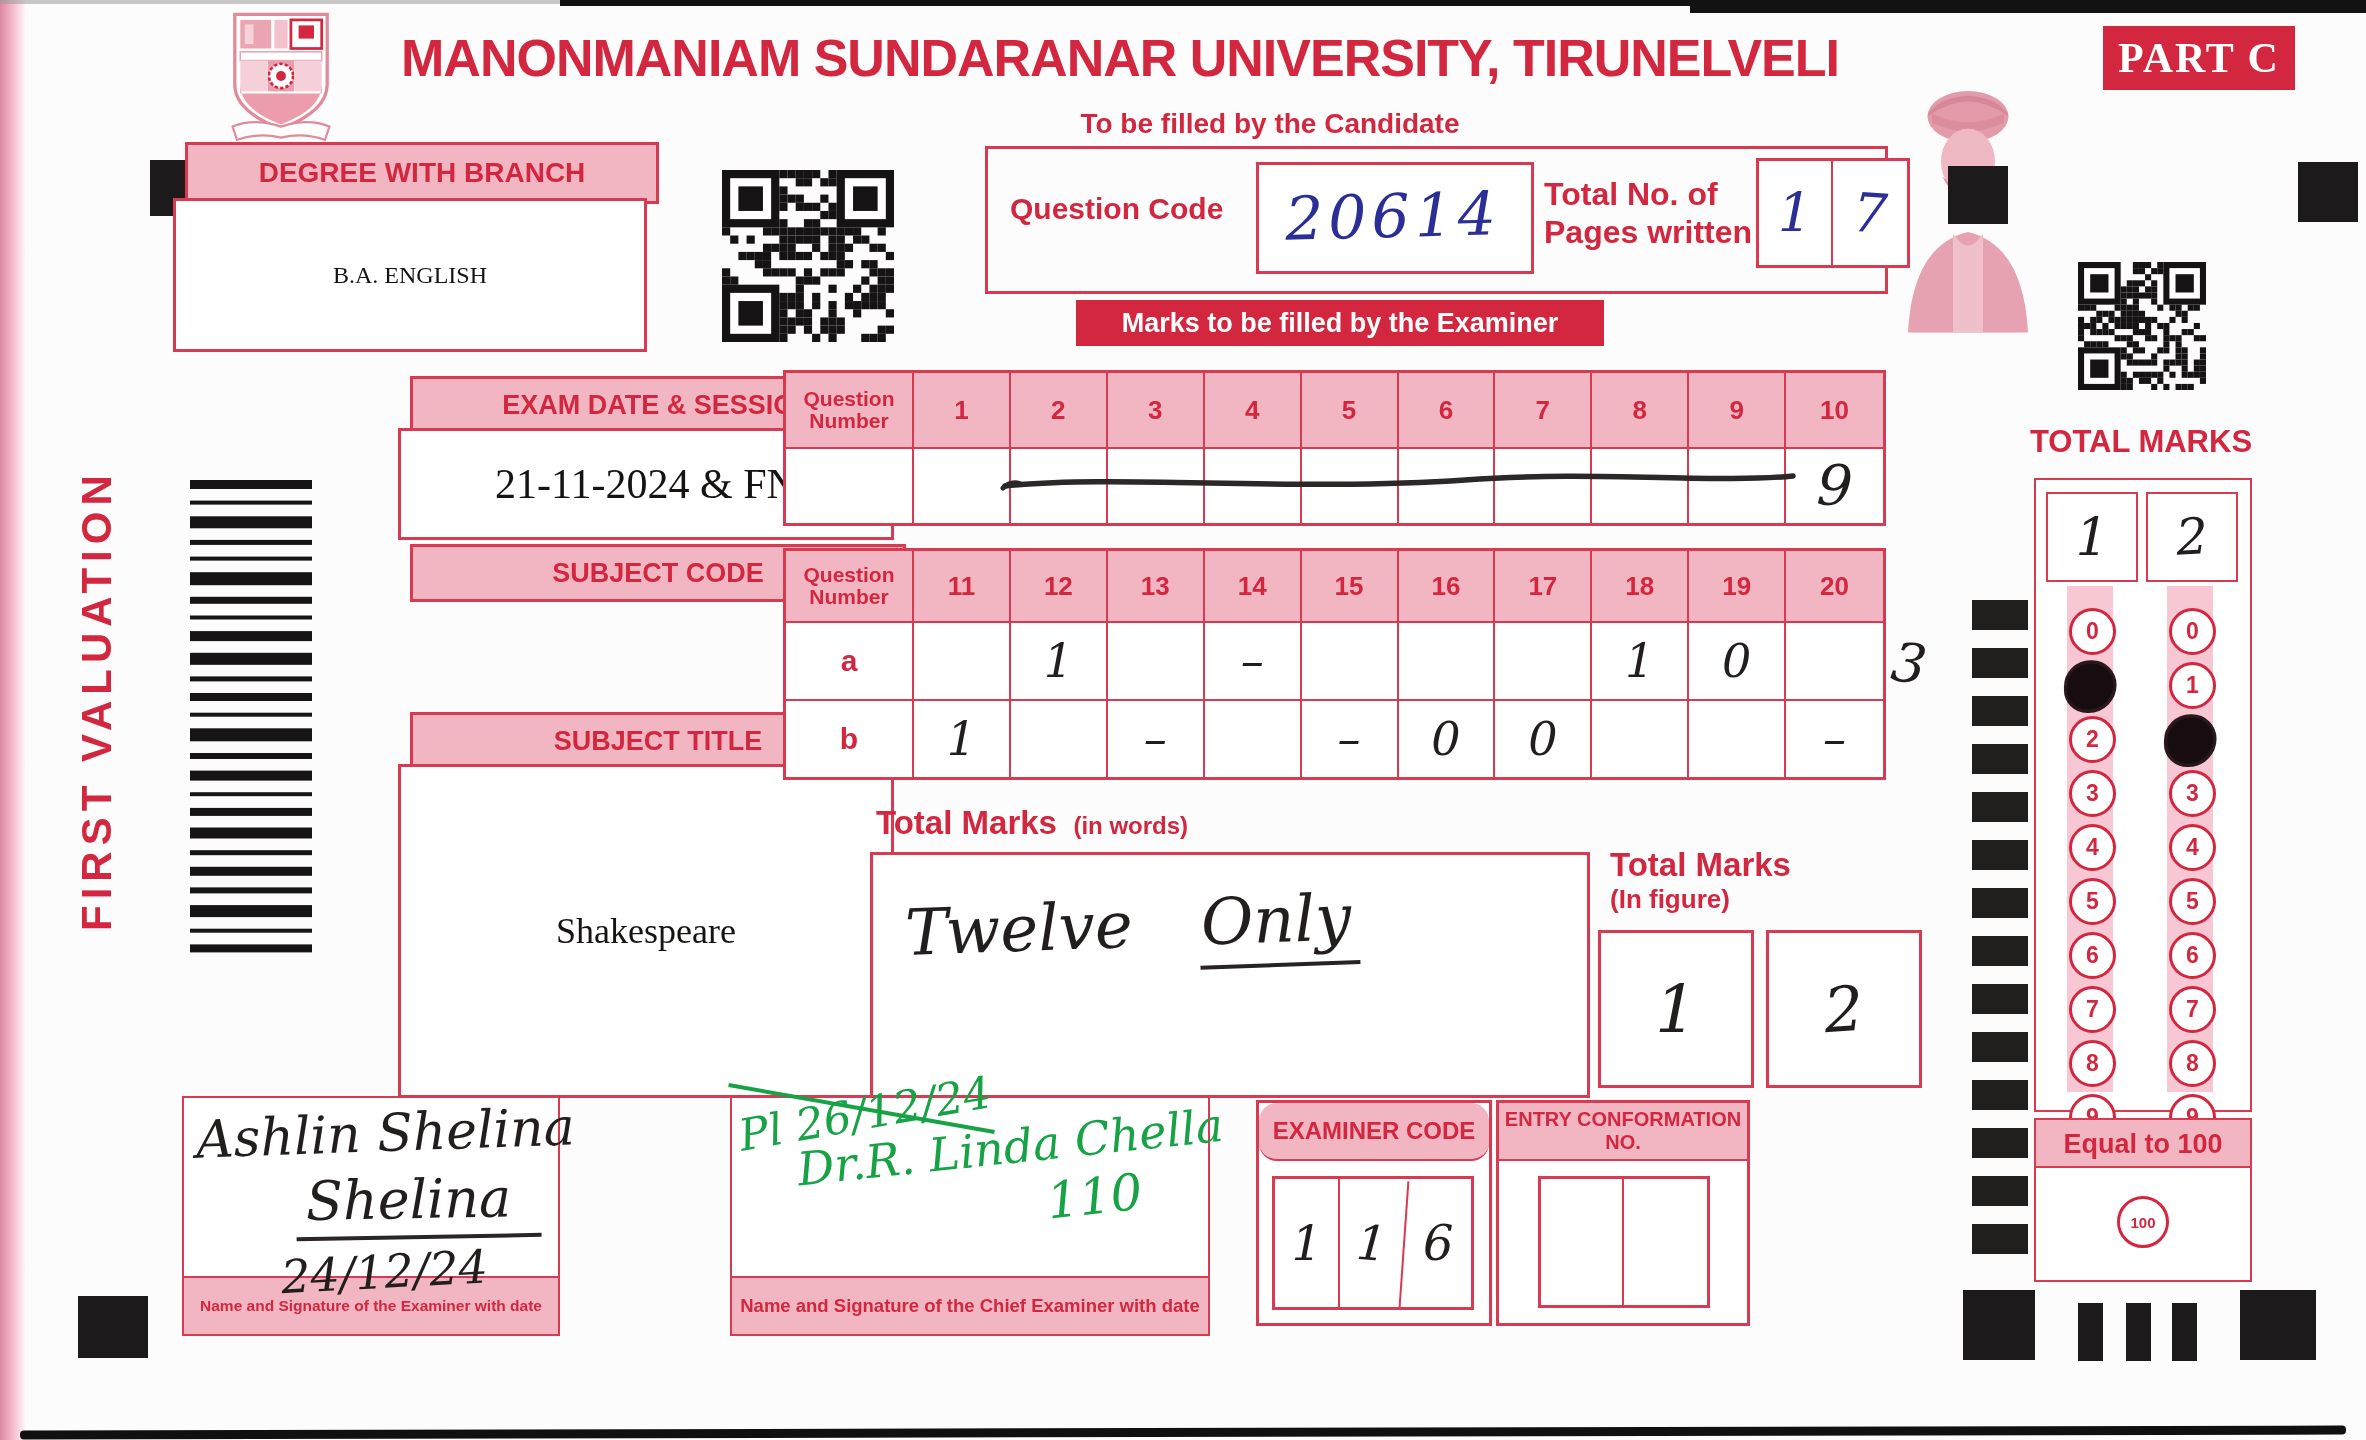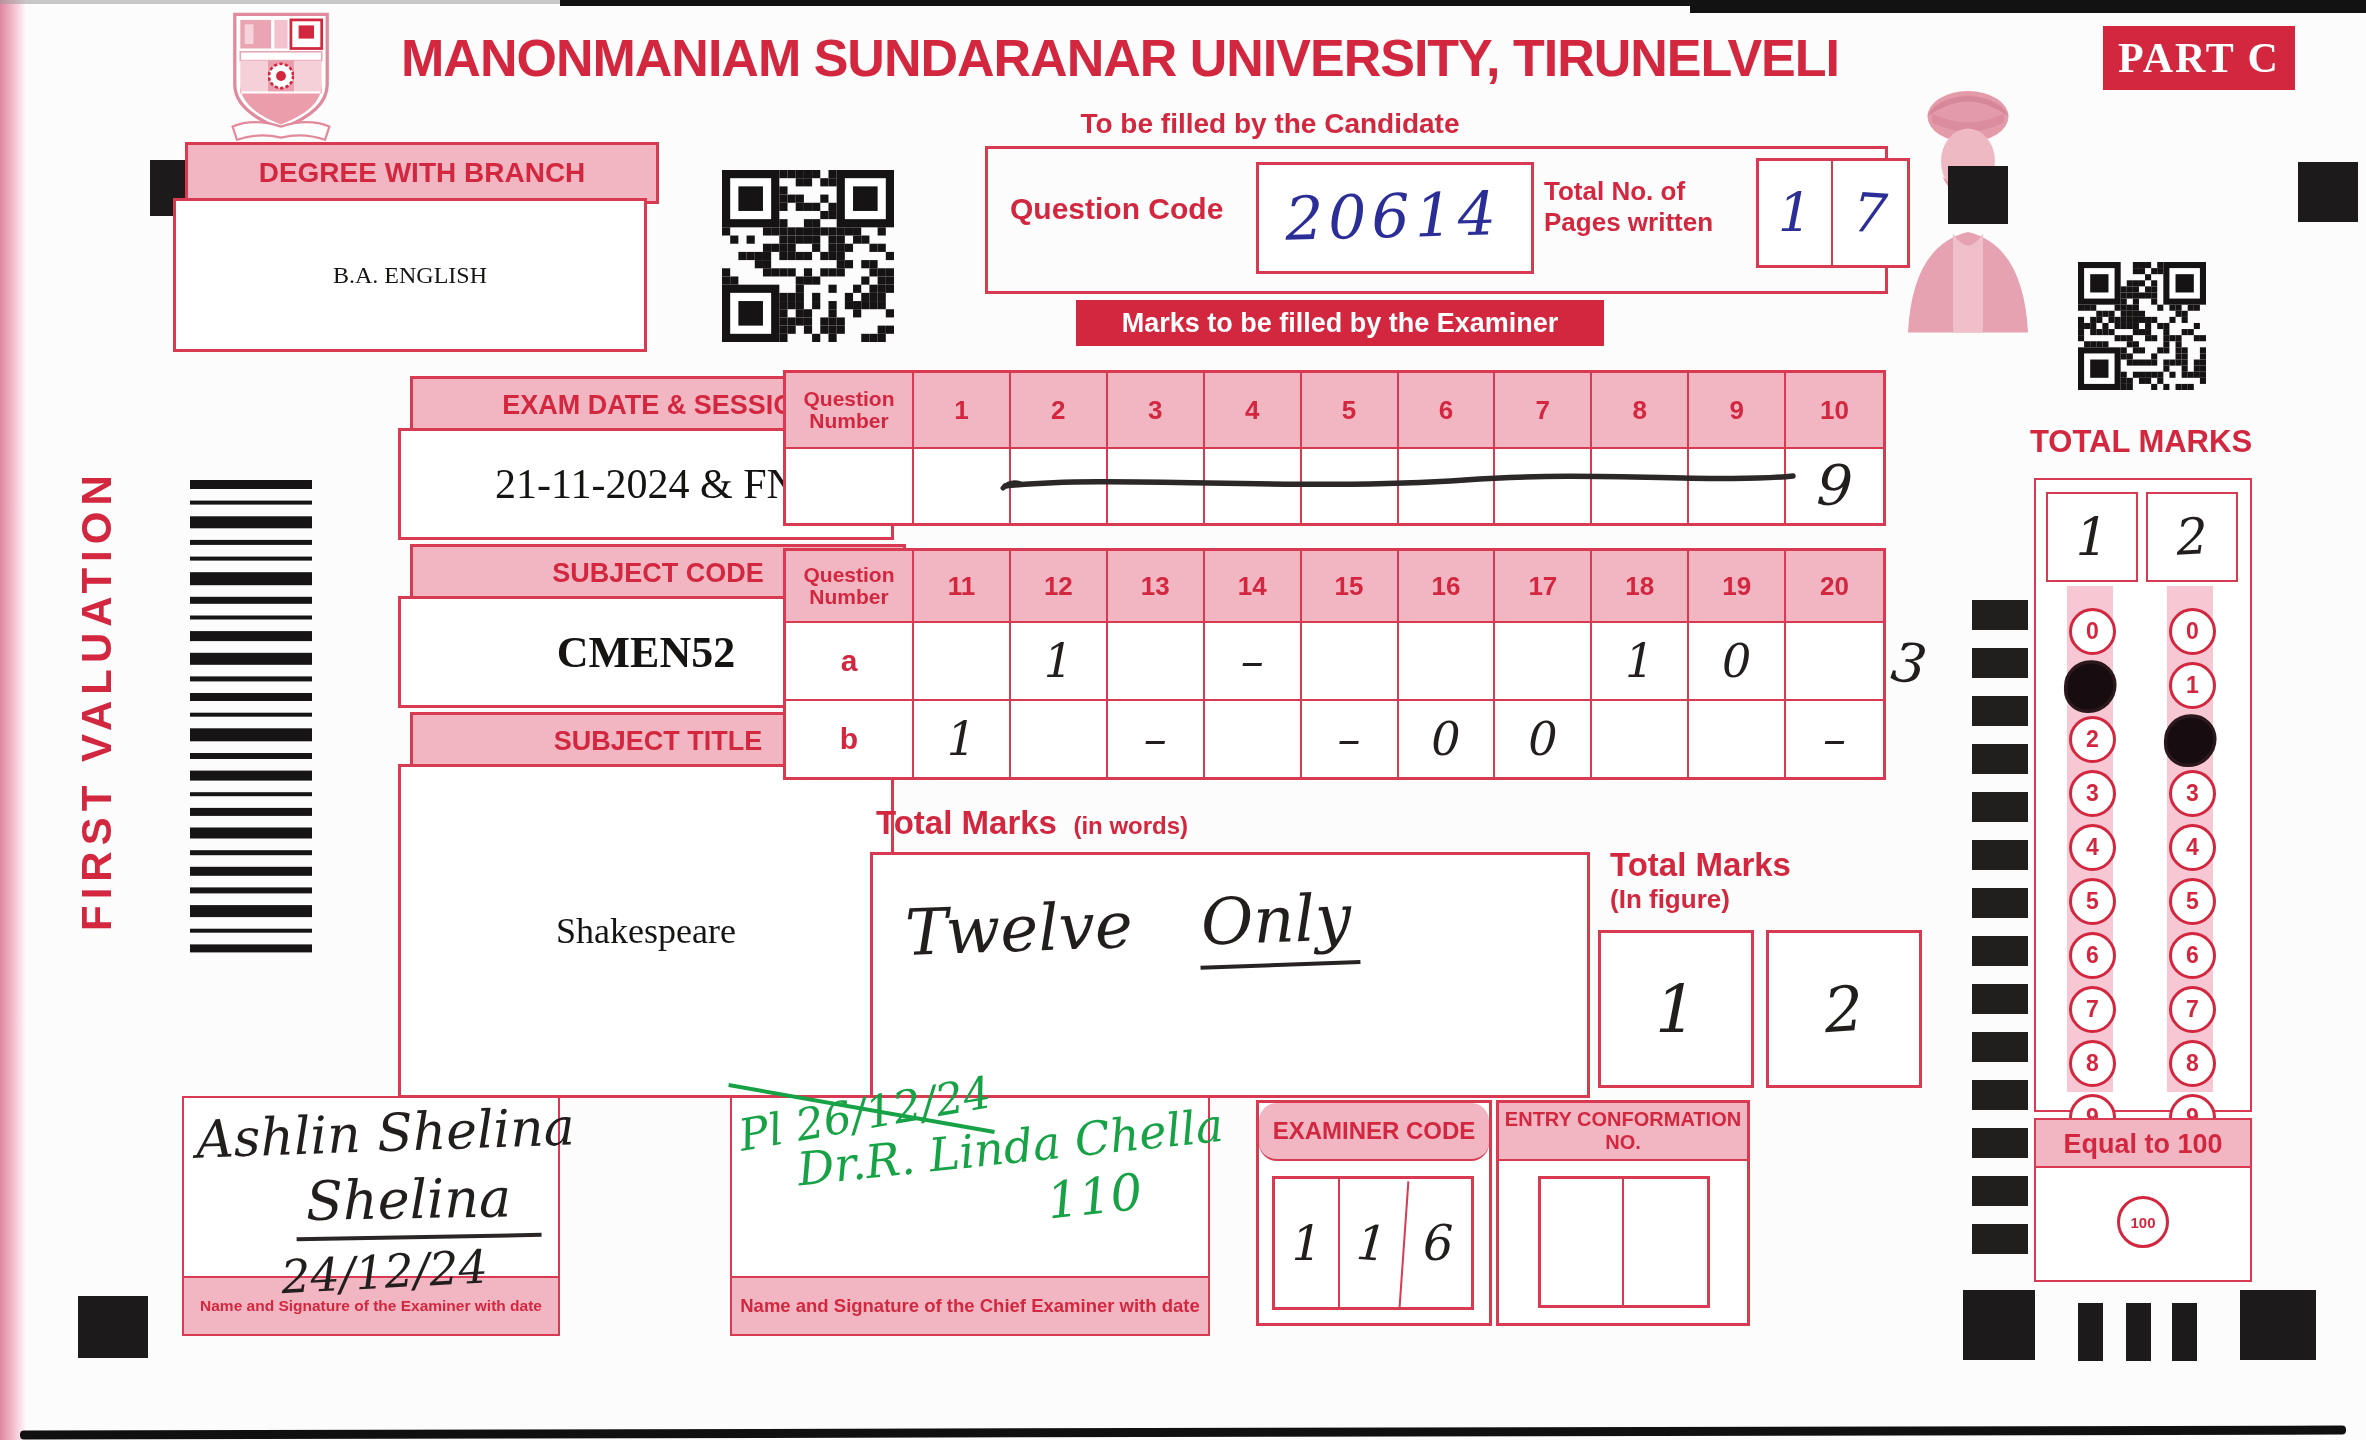--- a/index.html
+++ b/index.html
@@ -436,21 +436,21 @@
         <rect x="0" y="84" width="42" height="42" fill="#151313"></rect>
         <rect x="6" y="90" width="30" height="30" fill="#fff"></rect>
         <rect x="12" y="96" width="18" height="18" fill="#151313"></rect>
       </svg>
   </div>
 
   <div class="abs" style="left:985px;top:146px;width:897px;height:142px;border:3px solid var(--bred);"></div>
   <div class="abs red b" style="left:1010px;top:192px;font-size:30px;">Question Code</div>
   <div class="abs whitebox" style="left:1256px;top:162px;width:272px;height:106px;"></div>
   <div class="abs hand ink-blue ctr" style="left:1262px;top:164px;width:262px;height:104px;font-size:60px;letter-spacing:5px;transform:rotate(-1.5deg);">20614</div>
-  <div class="abs red b" style="left:1544px;top:176px;width:210px;font-size:26px;line-height:1.18;">
+  <div class="abs red b" style="left:1544px;top:176px;width:210px;font-size:32px;line-height:1.18;">
     <div>Total No. of</div>
     <div>Pages written</div>
   </div>
   <div class="cellgrid" style="left:1756px;top:158px;width:148px;height:104px;grid-template-columns:1fr 1fr;">
     <div class="hand ink-blue" style="font-size:54px;">1</div>
     <div class="hand ink-blue" style="font-size:54px;transform:rotate(4deg);">7</div>
   </div>
 
   <div class="abs ctr" style="left:1076px;top:300px;width:528px;height:46px;background:var(--red);color:#fff;font-weight:bold;font-size:27px;">Marks to be filled by the Examiner</div>
 
@@ -483,21 +483,20 @@
         <rect x="0" y="427.1" width="122" height="12" fill="#161414"></rect>
         <rect x="0" y="450.7" width="122" height="4" fill="#161414"></rect>
         <rect x="0" y="466.4" width="122" height="8" fill="#161414"></rect>
       </svg>
   </div>
 
   <div class="abs pinkbox ctr" style="left:398px;top:376px;width:490px;height:52px;font-size:27px;">EXAM DATE &amp; SESSION</div>
   <div class="abs whitebox ctr serif" style="left:398px;top:428px;width:490px;height:106px;font-size:42px;">21-11-2024 &amp; FN</div>
 
   <div class="abs pinkbox ctr" style="left:398px;top:544px;width:490px;height:52px;font-size:27px;">SUBJECT CODE</div>
-  <div class="abs whitebox ctr serif b" style="left:398px;top:596px;width:490px;height:106px;font-size:44px;">CMEN52</div>
 
   <div class="abs pinkbox ctr" style="left:398px;top:712px;width:490px;height:52px;font-size:27px;">SUBJECT TITLE</div>
   <div class="abs whitebox ctr serif" style="left:398px;top:764px;width:490px;height:328px;font-size:36px;">Shakespeare</div>
 
   <div class="mtable" style="left:783px;top:370px;width:1097px;height:150px;">
     <div class="mrow" style="flex:0 0 74px;">
       <div class="mcell mhead mcorner">Question Number</div>
       <div class="mcell mhead">1</div>
       <div class="mcell mhead">2</div>
       <div class="mcell mhead">3</div>

